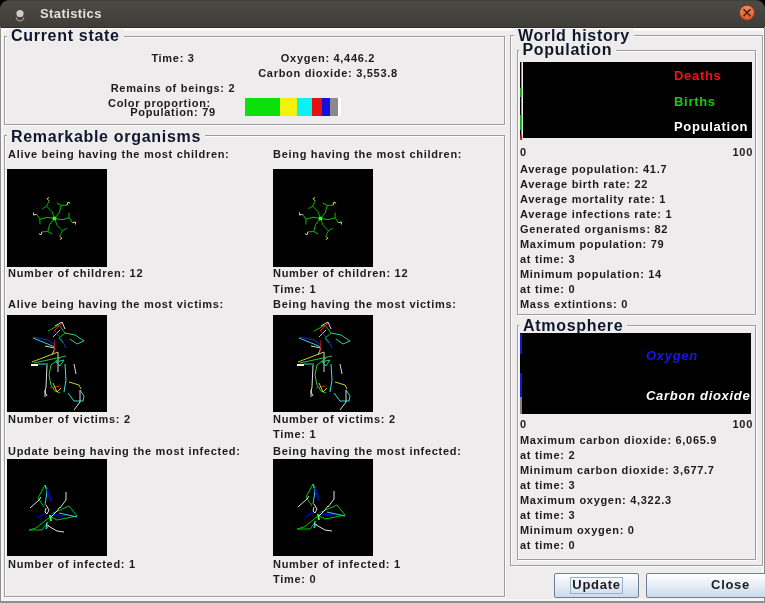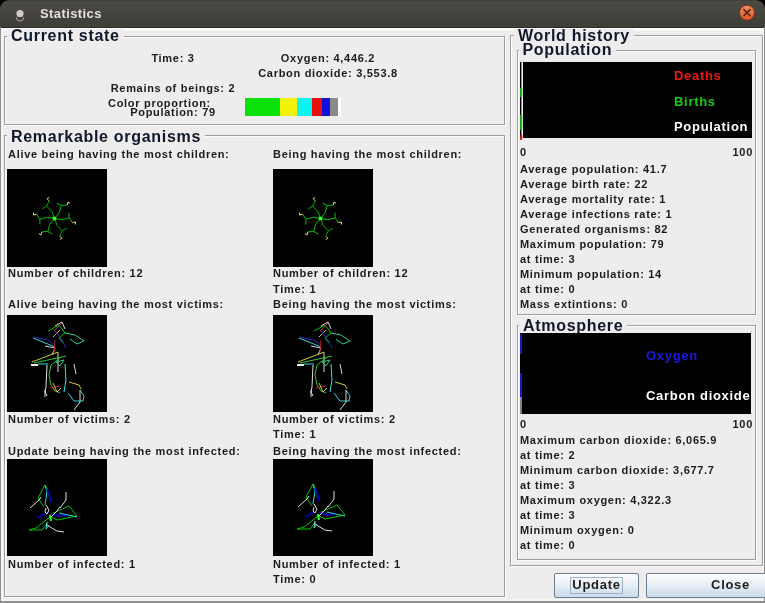--- a/index.html
+++ b/index.html
@@ -206,21 +206,21 @@
 Average birth rate: 22<br>
 Average mortality rate: 1<br>
 Average infections rate: 1<br>
 Generated organisms: 82<br>
 Maximum population: 79<br>
 at time: 3<br>
 Minimum population: 14<br>
 at time: 0<br>
 Mass extintions: 0</div>
 
-  <div class="canvas" style="left:520px;top:333px;width:231px;height:81px;">
+  <div class="canvas" style="left:520px;top:333px;width:231px;height:81px;font-style:italic;">
     <svg width="231" height="81">
       <line x1="1" y1="1" x2="1" y2="21" stroke="#1616c8" stroke-width="2"></line>
       <line x1="1" y1="40" x2="1" y2="64" stroke="#1616c8" stroke-width="2"></line>
       <line x1="1" y1="64" x2="1" y2="81" stroke="#dddddd" stroke-width="1.2"></line>
       <text x="126" y="26.5" fill="#1818e6" font-size="12" font-weight="bold" font-family="Liberation Sans">Oxygen</text>
       <text x="126" y="66.5" fill="#ffffff" font-size="12" font-weight="bold" font-family="Liberation Sans">Carbon dioxide</text>
     </svg>
   </div>
   <div class="lbl" style="left:520px;top:416.5px;">0</div>
   <div class="lbl" style="left:653px;top:416.5px;width:100px;text-align:right;">100</div>

